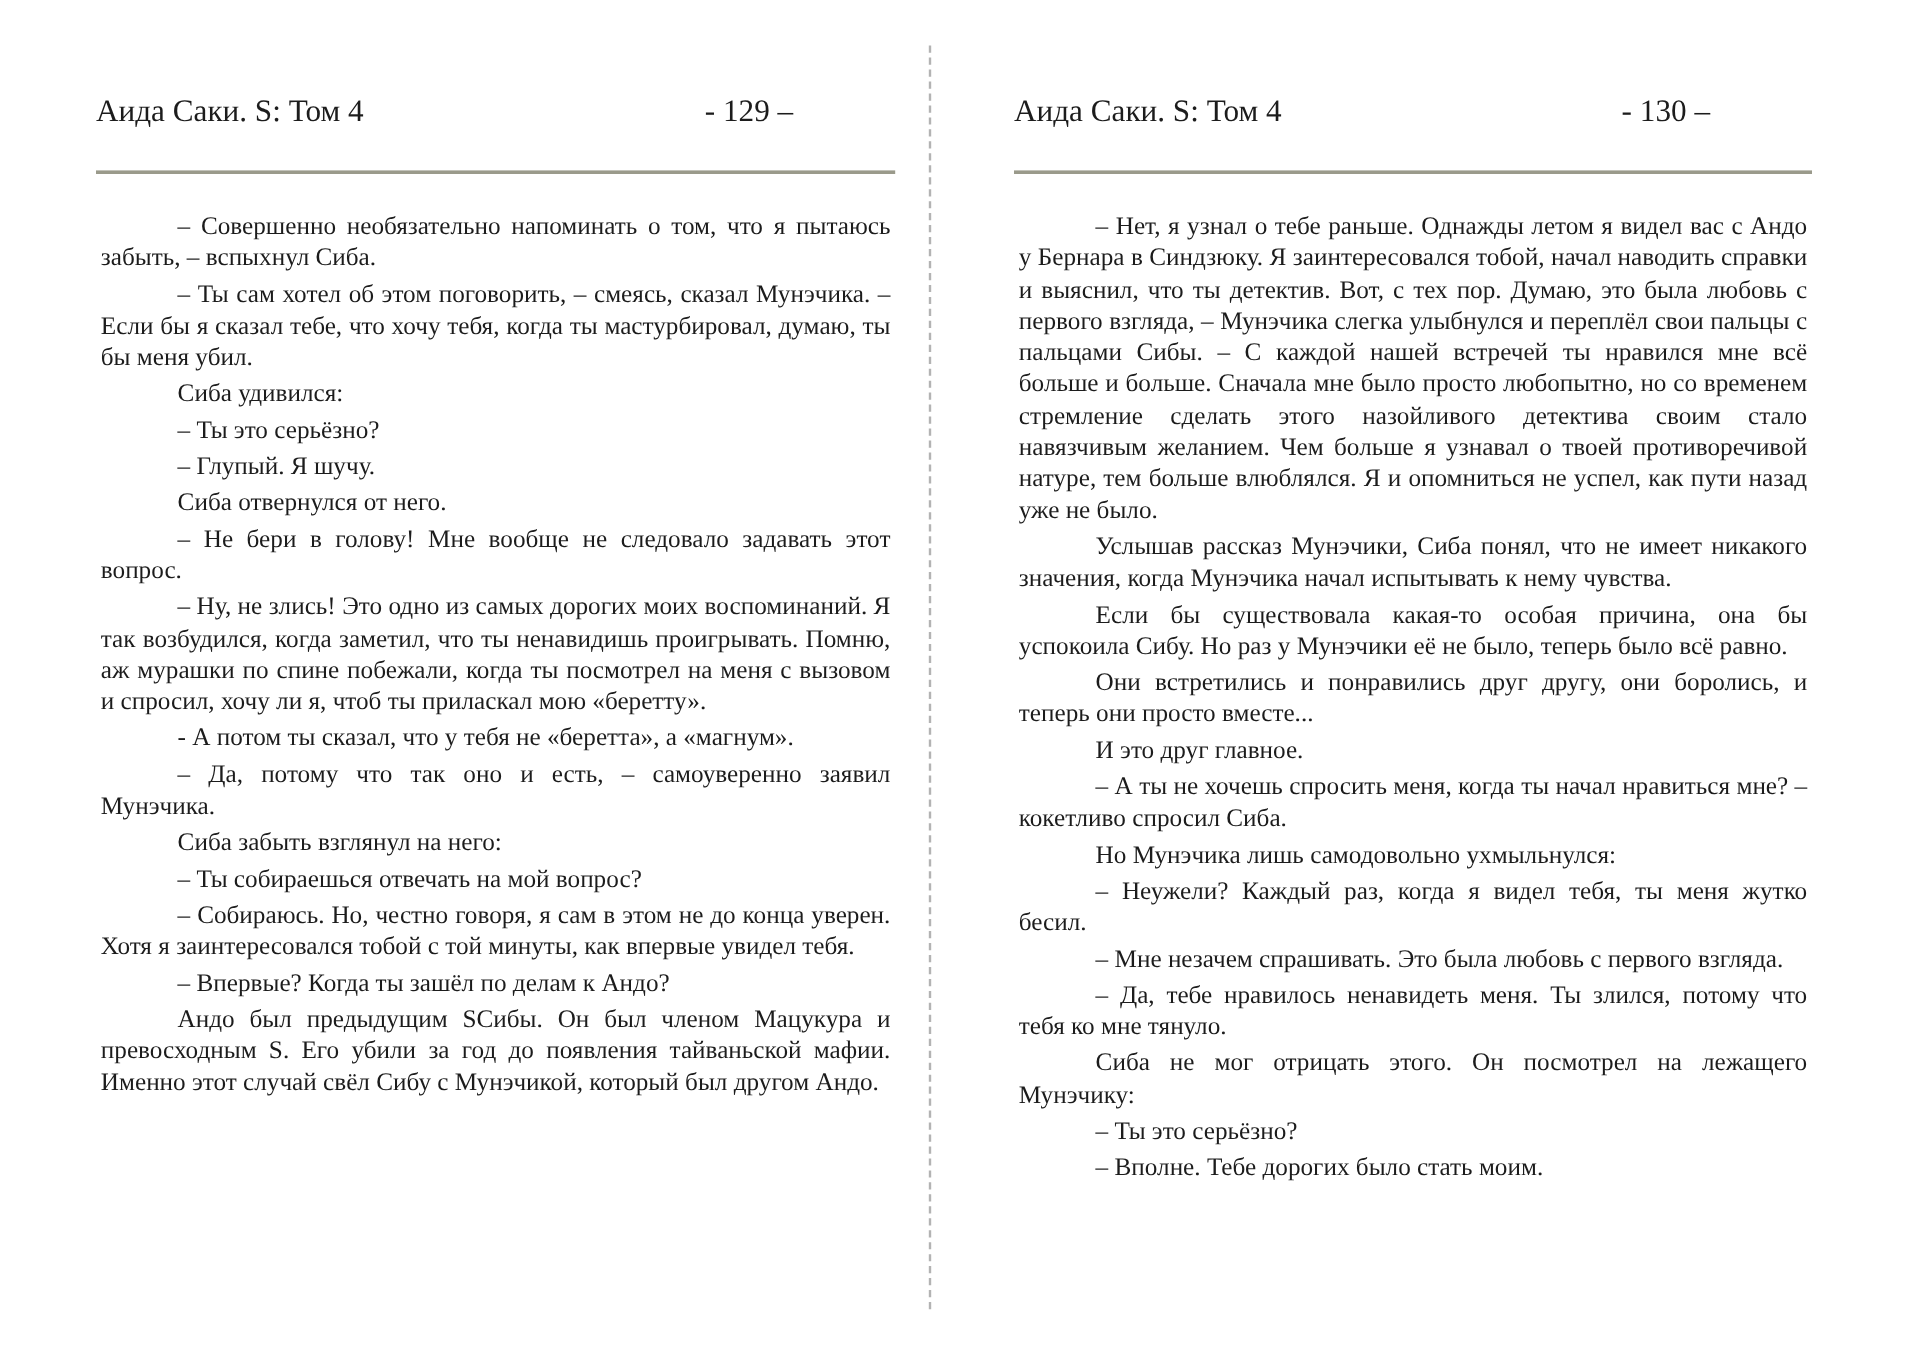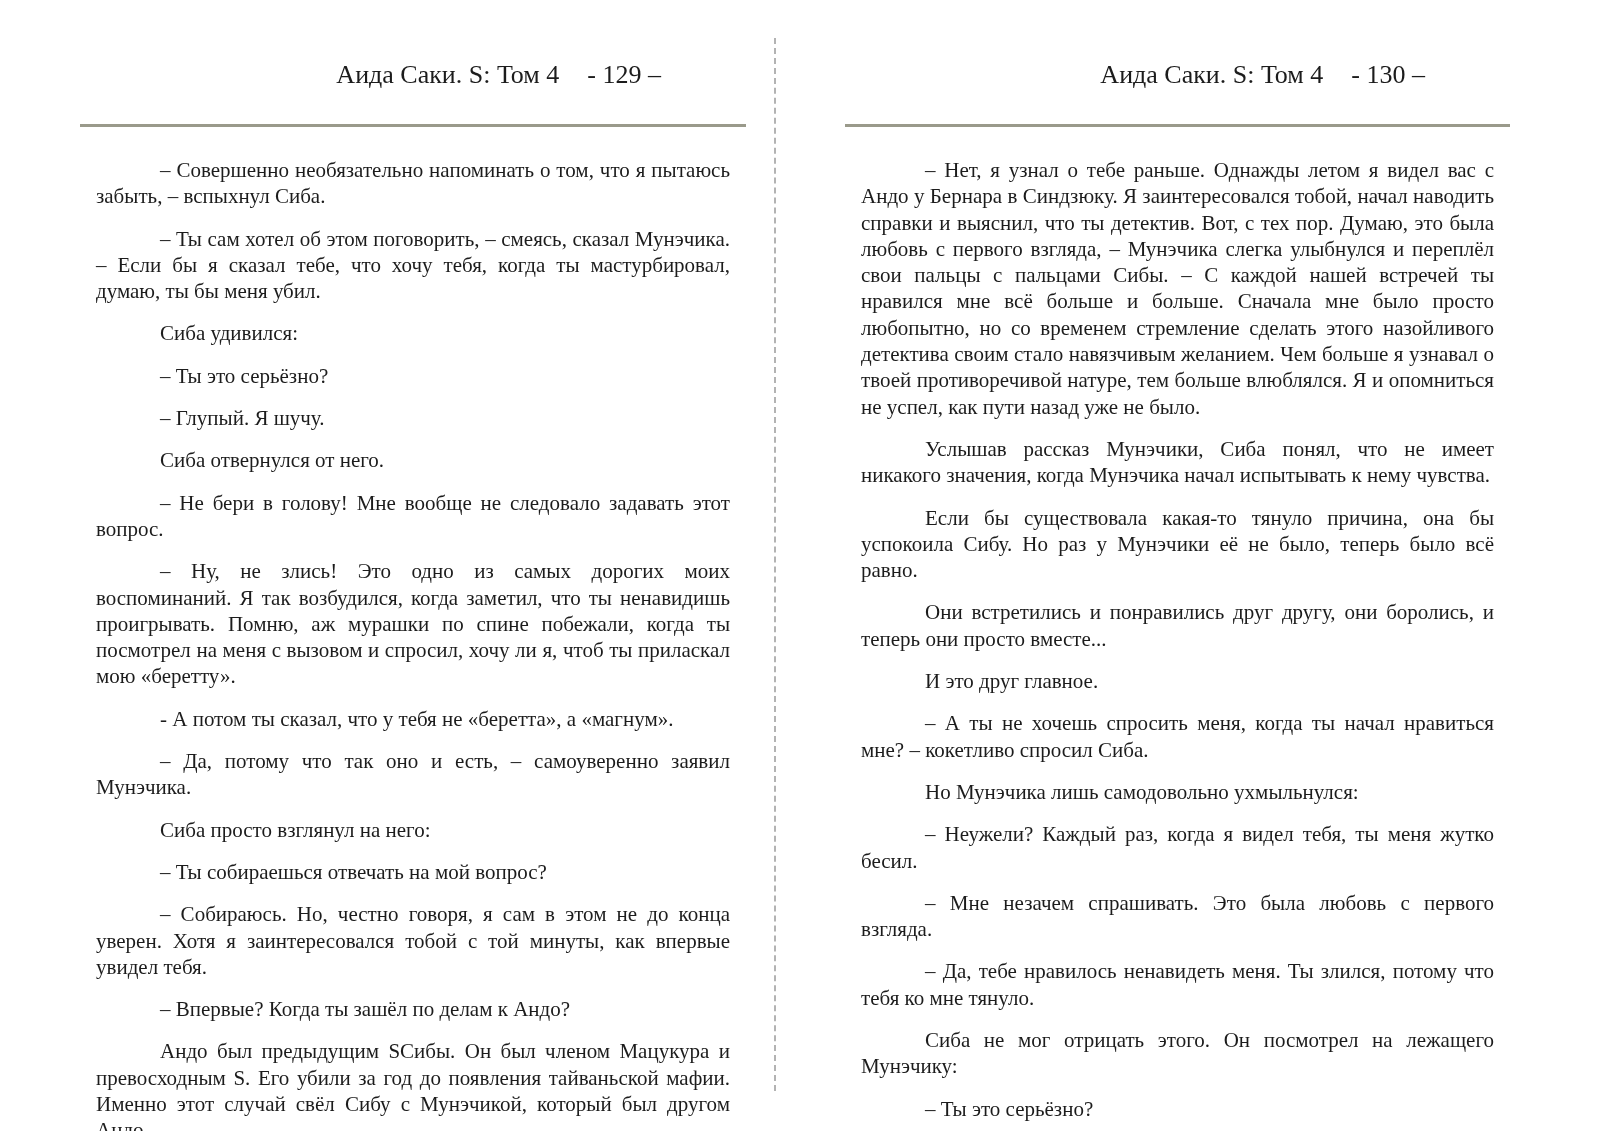--- a/index.html
+++ b/index.html
@@ -24,44 +24,44 @@
     overflow: hidden;
   }
   .page {
     position: absolute;
     top: 0;
   }
   .page-left  { left: 80px;  width: 666px; }
   .page-right { left: 845px; width: 665px; }
   .page-header {
     display: flex;
-    justify-content: flex-end;
+    justify-content: space-between;
     align-items: baseline;
-    margin-top: 60px;
+    margin-top: 78px;
     font-size: 26px;
     line-height: 30px;
     white-space: nowrap;
     gap: 28px;
   }
   .page-number { margin-right: 85px; }
   .header-rule {
     border: none;
     border-top: 3px solid var(--rule);
     margin: 34px 0 0 0;
     width: 100%;
   }
   .page-body {
     margin-top: 30px;
     font-size: 21px;
     line-height: 26.3px;
     text-align: justify;
     text-justify: inter-word;
   }
   .page-body p.para {
-    margin: 16px;
+    margin: 4px;
     text-indent: 64px;
   }
   .center-divider {
     position: absolute;
     left: 774px;
     top: 38px;
     height: 1053px;
     width: 0;
     border-left: 2px dashed var(--divider);
   }
@@ -81,40 +81,40 @@
         <p class="para">– Совершенно необязательно напоминать о том, что я пытаюсь забыть, – вспыхнул Сиба.</p>
         <p class="para">– Ты сам хотел об этом поговорить, – смеясь, сказал Мунэчика. – Если бы я сказал тебе, что хочу тебя, когда ты мастурбировал, думаю, ты бы меня убил.</p>
         <p class="para">Сиба удивился:</p>
         <p class="para">– Ты это серьёзно?</p>
         <p class="para">– Глупый. Я шучу.</p>
         <p class="para">Сиба отвернулся от него.</p>
         <p class="para">– Не бери в голову! Мне вообще не следовало задавать этот вопрос.</p>
         <p class="para">– Ну, не злись! Это одно из самых дорогих моих воспоминаний. Я так возбудился, когда заметил, что ты ненавидишь проигрывать. Помню, аж мурашки по спине побежали, когда ты посмотрел на меня с вызовом и спросил, хочу ли я, чтоб ты приласкал мою «беретту».</p>
         <p class="para">- А потом ты сказал, что у тебя не «беретта», а «магнум».</p>
         <p class="para">– Да, потому что так оно и есть, – самоуверенно заявил Мунэчика.</p>
-        <p class="para">Сиба просто взглянул на него:</p>
+        <p class="para">Сиба забыть взглянул на него:</p>
         <p class="para">– Ты собираешься отвечать на мой вопрос?</p>
         <p class="para">– Собираюсь. Но, честно говоря, я сам в этом не до конца уверен. Хотя я заинтересовался тобой с той минуты, как впервые увидел тебя.</p>
         <p class="para">– Впервые? Когда ты зашёл по делам к Андо?</p>
         <p class="para">Андо был предыдущим SСибы. Он был членом Мацукура и превосходным S. Его убили за год до появления тайваньской мафии. Именно этот случай свёл Сибу с Мунэчикой, который был другом Андо.</p>
       </div>
   </div>
 
   <div class="center-divider"></div>
 
   <div class="page page-right">
     <div class="page-header">
       <span class="page-title">Аида Саки. S: Том 4</span>
       <span class="page-number">- 130 –</span>
     </div>
     <hr class="header-rule">
     <div class="page-body">
         <p class="para">– Нет, я узнал о тебе раньше. Однажды летом я видел вас с Андо у Бернара в Синдзюку. Я заинтересовался тобой, начал наводить справки и выяснил, что ты детектив. Вот, с тех пор. Думаю, это была любовь с первого взгляда, – Мунэчика слегка улыбнулся и переплёл свои пальцы с пальцами Сибы. – С каждой нашей встречей ты нравился мне всё больше и больше. Сначала мне было просто любопытно, но со временем стремление сделать этого назойливого детектива своим стало навязчивым желанием. Чем больше я узнавал о твоей противоречивой натуре, тем больше влюблялся. Я и опомниться не успел, как пути назад уже не было.</p>
         <p class="para">Услышав рассказ Мунэчики, Сиба понял, что не имеет никакого значения, когда Мунэчика начал испытывать к нему чувства.</p>
-        <p class="para">Если бы существовала какая-то тянуло причина, она бы успокоила Сибу. Но раз у Мунэчики её не было, теперь было всё равно.</p>
+        <p class="para">Если бы существовала какая-то особая причина, она бы успокоила Сибу. Но раз у Мунэчики её не было, теперь было всё равно.</p>
         <p class="para">Они встретились и понравились друг другу, они боролись, и теперь они просто вместе...</p>
         <p class="para">И это друг главное.</p>
         <p class="para">– А ты не хочешь спросить меня, когда ты начал нравиться мне? – кокетливо спросил Сиба.</p>
         <p class="para">Но Мунэчика лишь самодовольно ухмыльнулся:</p>
         <p class="para">– Неужели? Каждый раз, когда я видел тебя, ты меня жутко бесил.</p>
         <p class="para">– Мне незачем спрашивать. Это была любовь с первого взгляда.</p>
         <p class="para">– Да, тебе нравилось ненавидеть меня. Ты злился, потому что тебя ко мне тянуло.</p>
         <p class="para">Сиба не мог отрицать этого. Он посмотрел на лежащего Мунэчику:</p>
         <p class="para">– Ты это серьёзно?</p>
         <p class="para">– Вполне. Тебе дорогих было стать моим.</p>

